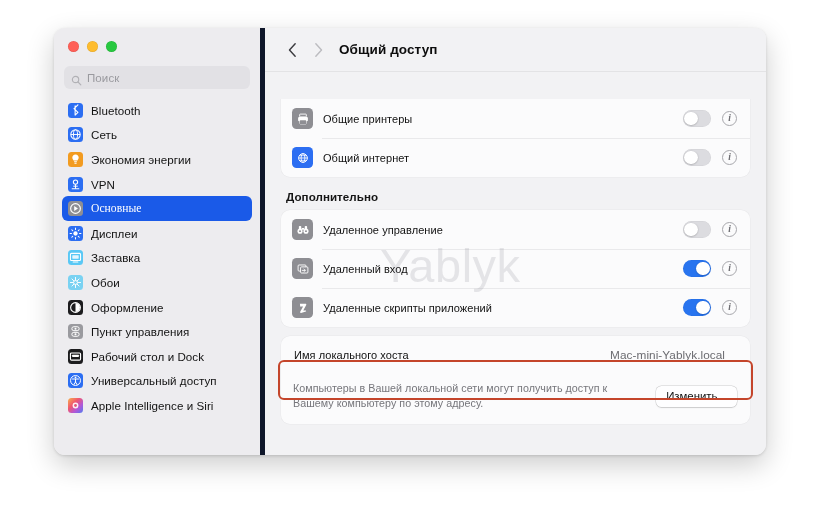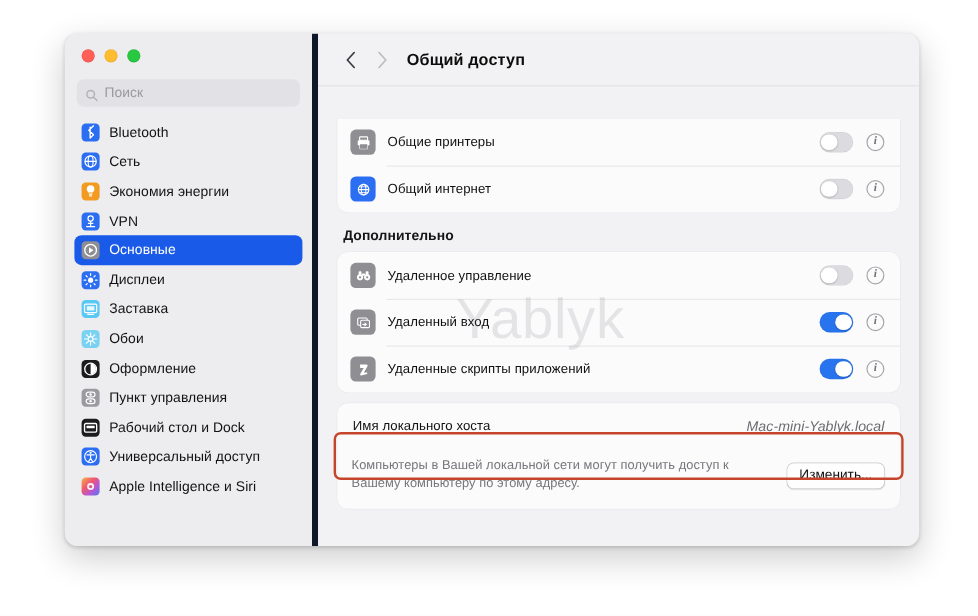--- a/index.html
+++ b/index.html
@@ -55,21 +55,21 @@
   .nav-item {
     height: 24.6px;
     display: flex; align-items: center; gap: 8px;
     padding: 0 6px;
     border-radius: 6px;
     font-size: 11.6px;
     color: #121212;
     letter-spacing: .05px;
     white-space: nowrap;
   }
-  .nav-item.selected { background: #1a5ae8; color: #fff; }
+  .nav-item.selected { background: #1a5ae8; color: #fff; font-family: Liberation Serif, serif; }
   .nav-item .ic {
     width: 15px; height: 15px; flex: 0 0 15px;
     border-radius: 3.5px;
     display: flex; align-items: center; justify-content: center;
     font-size: 9px; line-height: 1; color: #fff;
     overflow: hidden;
   }
   .nav-item .ic svg { display:block; }
 
   
@@ -112,21 +112,21 @@
     height: 1px; background: #e9e9eb;
   }
   .row .app-ic {
     width: 21px; height: 21px; flex: 0 0 21px;
     border-radius: 4.6px;
     display: flex; align-items: center; justify-content: center;
     margin-right: 10px;
   }
   .row .app-ic svg { display: block; }
   .row-label { font-size: 11px; color: #111; letter-spacing: .05px; flex:1; }
-  .row-value { font-size: 11.8px; color: #6b6b70; letter-spacing: .05px; margin-right: 0; font-style: italic; }
+  .row-value { font-size: 11.8px; color: #6b6b70; letter-spacing: .05px; margin-right: 12px; }
 
   .toggle {
     width: 28px; height: 16.5px; border-radius: 9px;
     background: #dcdce0; position: relative; flex: 0 0 28px;
     box-shadow: inset 0 0 0 .5px rgba(0,0,0,.05);
   }
   .toggle.on { background: #2874ef; }
   .toggle .knob {
     position: absolute; top: 1.4px; left: 1.4px;
     width: 13.7px; height: 13.7px; border-radius: 50%;

